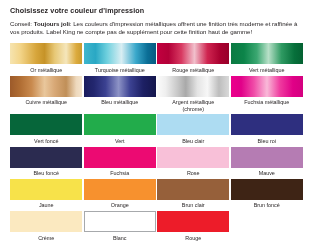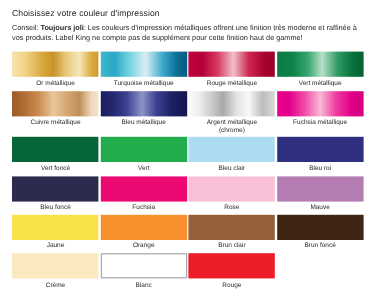--- a/index.html
+++ b/index.html
@@ -16,21 +16,21 @@
   }
   .page {
     position: relative;
     width: 313px;
     height: 252px;
     box-sizing: border-box;
     padding: 6px 10px 0 10px;
   }
   .heading {
     font-size: 7.2px;
-    font-weight: normal;
+    font-weight: bold;
     letter-spacing: 0.01em;
     line-height: 10px;
     margin: 0 0 4px 0;
     color: #231f20;
   }
   .advice {
     font-size: 6.1px;
     line-height: 8.2px;
     margin: 0 0 7px 0;
     color: #231f20;

